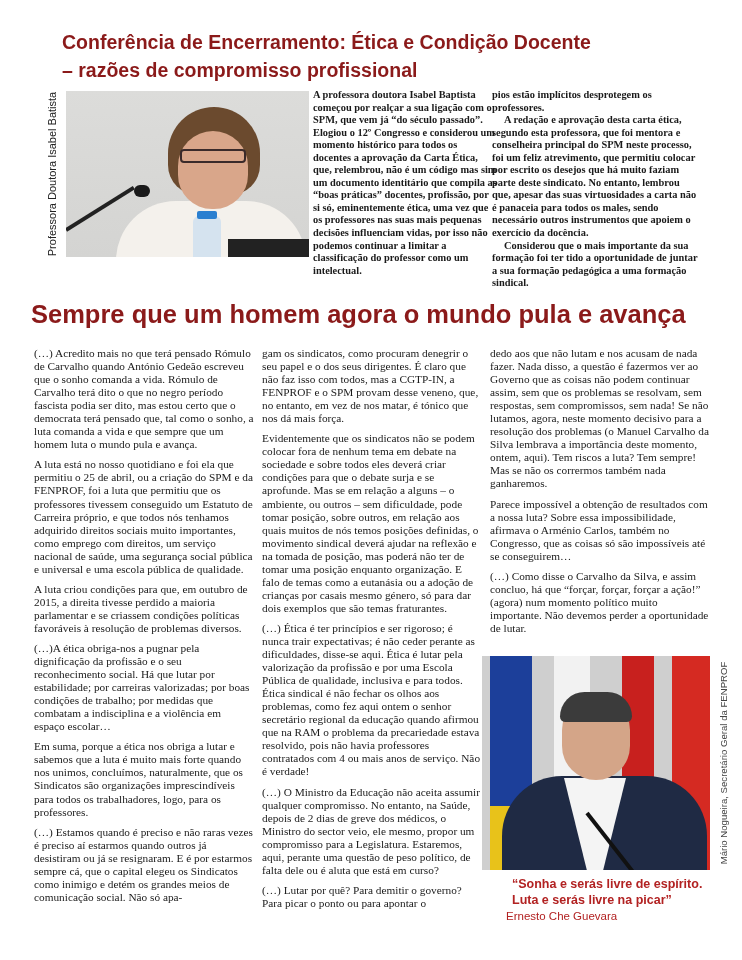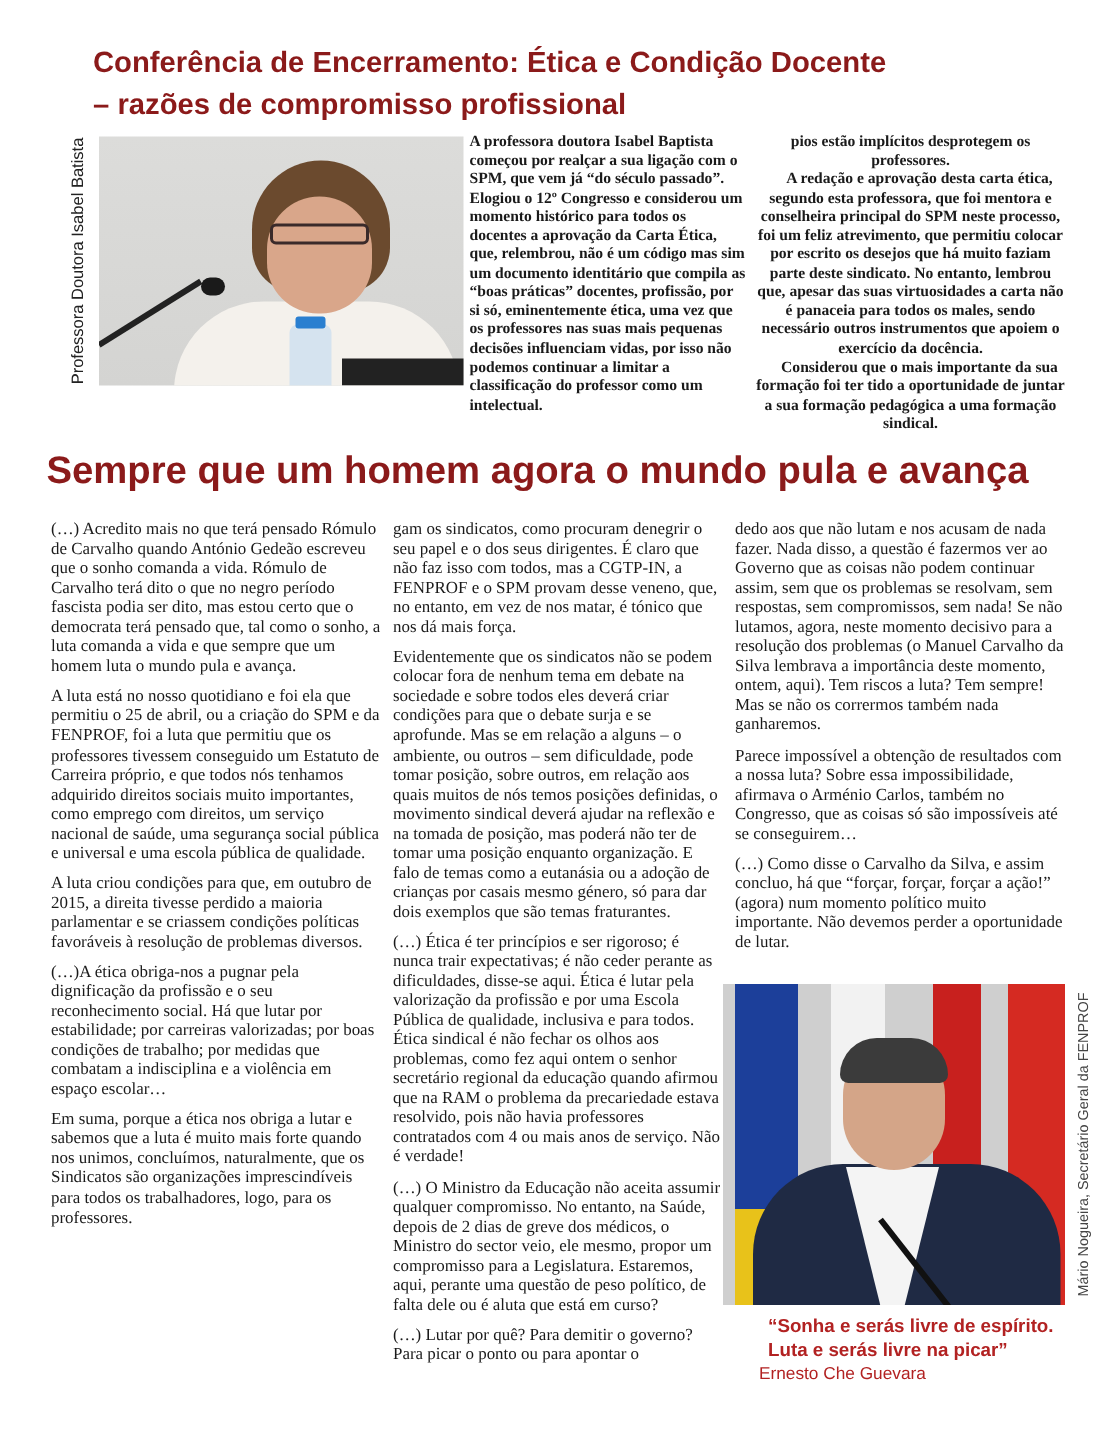--- a/index.html
+++ b/index.html
@@ -55,34 +55,35 @@
   <div class="mic"></div>
   <div class="mic-head"></div>
   <div class="bottle"></div>
   <div class="cap"></div>
   <div class="phone"></div>
 </div>
 
 <div class="intro" style="left:313px;width:184px;">
   <p>A professora doutora Isabel Baptista começou por realçar a sua ligação com o SPM, que vem já “do século passado”. Elogiou o 12º Congresso e considerou um momento histórico para todos os docentes a aprovação da Carta Ética, que, relembrou, não é um código mas sim um documento identitário que compila as “boas práticas” docentes, profissão, por si só, eminentemente ética, uma vez que os professores nas suas mais pequenas decisões influenciam vidas, por isso não podemos continuar a limitar a classificação do professor como um intelectual.</p>
 </div>
-<div class="intro" style="left:504px;width:206px;text-align:center;">
+<div class="intro" style="left:492px;width:206px;">
   <p>pios estão implícitos desprotegem os professores.</p>
   <p class="ind">A redação e aprovação desta carta ética, segundo esta professora, que foi mentora e conselheira principal do SPM neste processo, foi um feliz atrevimento, que permitiu colocar por escrito os desejos que há muito faziam parte deste sindicato. No entanto, lembrou que, apesar das suas virtuosidades a carta não é panaceia para todos os males, sendo necessário outros instrumentos que apoiem o exercício da docência.</p>
   <p class="ind">Considerou que o mais importante da sua formação foi ter tido a oportunidade de juntar a sua formação pedagógica a uma formação sindical.</p>
 </div>
 
 <div class="headline">Sempre que um homem agora o mundo pula e avança</div>
 
 <div class="col" style="left:34px;width:220px;">
   <p>(…) Acredito mais no que terá pensado Rómulo de Carvalho quando António Gedeão escreveu que o sonho comanda a vida. Rómulo de Carvalho terá dito o que no negro período fascista podia ser dito, mas estou certo que o democrata terá pensado que, tal como o sonho, a luta comanda a vida e que sempre que um homem luta o mundo pula e avança.</p>
   <p>A luta está no nosso quotidiano e foi ela que permitiu o 25 de abril, ou a criação do SPM e da FENPROF, foi a luta que permitiu que os professores tivessem conseguido um Estatuto de Carreira próprio, e que todos nós tenhamos adquirido direitos sociais muito importantes, como emprego com direitos, um serviço nacional de saúde, uma segurança social pública e universal e uma escola pública de qualidade.</p>
   <p>A luta criou condições para que, em outubro de 2015, a direita tivesse perdido a maioria parlamentar e se criassem condições políticas favoráveis à resolução de problemas diversos.</p>
   <p> (…)A ética obriga-nos a pugnar pela dignificação da profissão e o seu reconhecimento social. Há que lutar por estabilidade; por carreiras valorizadas; por boas condições de trabalho; por medidas que combatam a indisciplina e a violência em espaço escolar…</p>
   <p>Em suma, porque a ética nos obriga a lutar e sabemos que a luta é muito mais forte quando nos unimos, concluímos, naturalmente, que os Sindicatos são organizações imprescindíveis para todos os trabalhadores, logo, para os professores.</p>
+  <p>(…) Estamos quando é preciso e não raras vezes é preciso aí estarmos quando outros já desistiram ou já se resignaram. E é por estarmos sempre cá, que o capital elegeu os Sindicatos como inimigo e detém os grandes meios de comunicação social. Não só apa-</p>
 </div>
 
 <div class="col" style="left:262px;width:220px;">
   <p>gam os sindicatos, como procuram denegrir o seu papel e o dos seus dirigentes. É claro que não faz isso com todos, mas a CGTP-IN, a FENPROF e o SPM provam desse veneno, que, no entanto, em vez de nos matar, é tónico que nos dá mais força.</p>
   <p>Evidentemente que os sindicatos não se podem colocar fora de nenhum tema em debate na sociedade e sobre todos eles deverá criar condições para que o debate surja e se aprofunde. Mas se em relação a alguns – o ambiente, ou outros – sem dificuldade, pode tomar posição, sobre outros, em relação aos quais muitos de nós temos posições definidas, o movimento sindical deverá ajudar na reflexão e na tomada de posição, mas poderá não ter de tomar uma posição enquanto organização. E falo de temas como a eutanásia ou a adoção de crianças por casais mesmo género, só para dar dois exemplos que são temas fraturantes.</p>
   <p>(…) Ética é ter princípios e ser rigoroso; é nunca trair expectativas; é não ceder perante as dificuldades, disse-se aqui. Ética é lutar pela valorização da profissão e por uma Escola Pública de qualidade, inclusiva e para todos. Ética sindical é não fechar os olhos aos problemas, como fez aqui ontem o senhor secretário regional da educação quando afirmou que na RAM o problema da precariedade estava resolvido, pois não havia professores contratados com 4 ou mais anos de serviço. Não é verdade!</p>
   <p>(…) O Ministro da Educação não aceita assumir qualquer compromisso. No entanto, na Saúde, depois de 2 dias de greve dos médicos, o Ministro do sector veio, ele mesmo, propor um compromisso para a Legislatura. Estaremos, aqui, perante uma questão de peso político, de falta dele ou é aluta que está em curso?</p>
   <p>(…) Lutar por quê? Para demitir o governo? Para picar o ponto ou para apontar o</p>
 </div>
 

